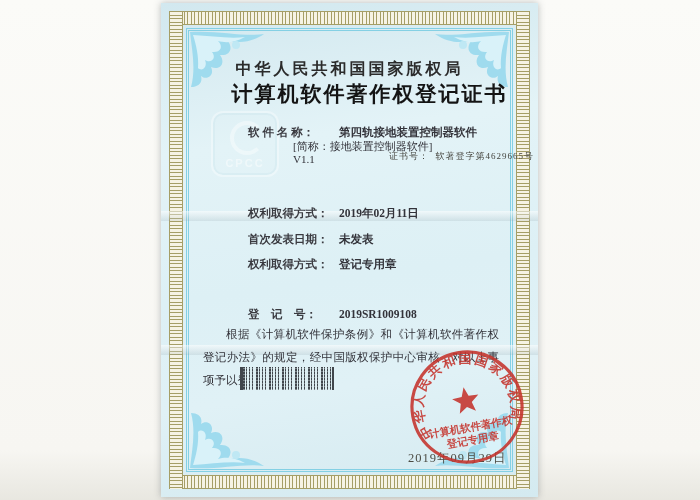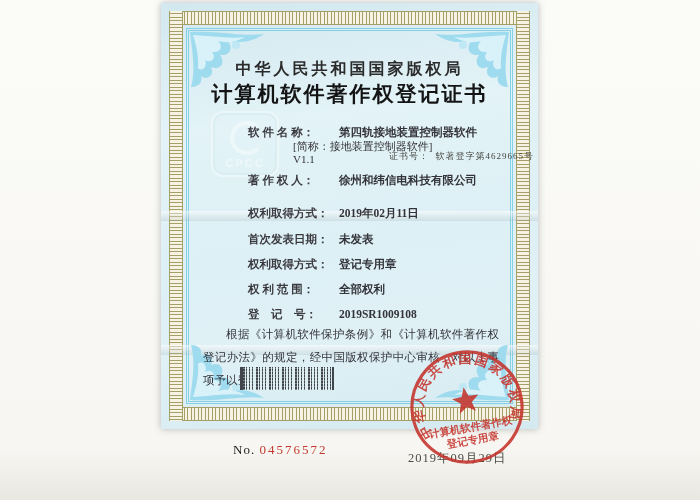--- a/index.html
+++ b/index.html
@@ -2,21 +2,21 @@
 <html><head>
 <meta charset="utf-8">
 <style>
   html,body{margin:0;padding:0;}
   body{
     width:700px;height:500px;position:relative;overflow:hidden;
     background:linear-gradient(180deg,#fbfbf8 0%,#f7f6f2 90%,#e8e7e0 100%);
     font-family:"Liberation Serif","DejaVu Serif",serif;
   }
   .paper{
-    position:absolute;left:161px;top:3px;width:377px;height:426px;
+    position:absolute;left:161px;top:3px;width:377px;height:494px;
     background:linear-gradient(172deg,#d2e8ef 0%,#e3f3f7 28%,#ddf0f5 55%,#e0f1f6 75%,#d4eaf0 100%);
     box-shadow:0 0 7px rgba(60,70,75,.35);
   }
   .crease{position:absolute;left:0;right:0;height:10px;pointer-events:none;
     background:linear-gradient(180deg,rgba(255,255,255,.55),rgba(120,140,148,.16));}
   
   .gk{position:absolute;background-color:#f6f3e4;}
   .gk.h{left:8px;right:8px;height:12px;border-top:1px solid #a59e66;border-bottom:1px solid #a59e66;
     background-image:repeating-linear-gradient(90deg,#f6f3e4 0 1px,#a59e66 1px 2px,#f6f3e4 2px 4px,#a59e66 4px 5px,#f6f3e4 5px 7px);}
   .gk.v{top:8px;bottom:8px;width:12px;border-left:1px solid #a59e66;border-right:1px solid #a59e66;
@@ -32,21 +32,21 @@
   .wm{position:absolute;left:50px;top:108px;width:64px;height:62px;border-radius:12px;
     border:2px solid rgba(255,255,255,.7);opacity:.5;
     box-shadow:inset 0 0 0 2px rgba(160,205,215,.25);}
   .wm .c{position:absolute;left:17px;top:8px;width:26px;height:26px;border-radius:50%;
     border:4px solid rgba(255,255,255,.8);border-right-color:transparent;}
   .wm .t{position:absolute;left:0;right:0;bottom:6px;text-align:center;font-size:11px;
     letter-spacing:2px;color:rgba(255,255,255,.9);font-family:"Liberation Sans",sans-serif;font-weight:bold;}
   .title1{position:absolute;left:0;width:100%;top:56px;text-align:center;
     font-size:16px;font-weight:bold;letter-spacing:3px;color:#2b2b2b;}
   .title2{position:absolute;left:0;width:100%;top:77px;text-align:center;
-    font-size:21px;font-weight:bold;letter-spacing:2px;color:#141414;}
+    font-size:21px;font-weight:bold;letter-spacing:2px;color:#141414;padding-left:20px;}
   .certno{position:absolute;left:228px;top:107px;font-size:9px;color:#44443e;letter-spacing:1px;margin-top:40px;}
   .row{position:absolute;left:44px;font-size:11.5px;color:#33333a;white-space:nowrap;}
   .row .lab{display:inline-block;width:88px;font-weight:bold;color:#3a3a40;margin-left:43px;}
   .row .val{font-weight:700;}
   .sub{position:absolute;left:132px;font-size:11px;color:#33333a;white-space:nowrap;}
   .statement{position:absolute;left:42px;top:320px;width:296px;font-size:11.5px;
     line-height:23px;color:#33333a;text-indent:2em;text-align:justify;}
   .barcode{position:absolute;left:79px;top:364px;width:89px;height:23px;
     border-left:3px solid #41464c;border-right:2px solid #41464c;
     background-image:
@@ -104,55 +104,46 @@
   <div class="title2">计算机软件著作权登记证书</div>
   <div class="certno"><span>证书号：</span>&nbsp;&nbsp;<span>软著登字第4629665号</span></div>
 
   <div class="row" style="top:122px">
     <span class="lab">软 件 名 称：</span>
     <span class="val">第四轨接地装置控制器软件</span>
   </div>
   <div class="sub" style="top:136px">[简称：接地装置控制器软件]</div>
   <div class="sub" style="top:150px">V1.1</div>
 
-  <div class="row" style="top:170px">
-    <span class="lab">著 作 权 人：</span>
-    <span class="val">徐州和纬信电科技有限公司</span>
-  </div>
 
   <div class="row" style="top:203px">
     <span class="lab">权利取得方式：</span>
     <span class="val">2019年02月11日</span>
   </div>
 
   <div class="row" style="top:229px">
     <span class="lab">首次发表日期：</span>
     <span class="val">未发表</span>
   </div>
 
   <div class="row" style="top:254px">
     <span class="lab">权利取得方式：</span>
     <span class="val">登记专用章</span>
   </div>
 
-  <div class="row" style="top:279px">
-    <span class="lab">权 利 范 围：</span>
-    <span class="val">全部权利</span>
-  </div>
 
   <div class="row" style="top:304px">
     <span class="lab">登　记　号：</span>
     <span class="val">2019SR1009108</span>
   </div>
 
   <div class="statement">根据《计算机软件保护条例》和《计算机软件著作权登记办法》的规定，经中国版权保护中心审核，对以上事项予以登记。</div>
 
   <div class="barcode"></div>
 
-  <div class="serial"><span>No.</span>&nbsp;<span class="num">04576572</span></div>
 
   <div class="issue-date">2019年09月29日</div>
 
   <div class="seal">
     <svg width="120" height="120" viewBox="0 0 120 120" xmlns="http://www.w3.org/2000/svg">
       <circle cx="60" cy="60" r="55" fill="none" stroke="#c5332c" stroke-width="3.2"></circle>
       <defs>
         <path id="ringPath" d="M 21.9,82 A 44,44 0 1 1 98.1,82"></path>
       </defs>
       <text font-size="13" font-weight="bold" letter-spacing="2.2" font-family="Liberation Sans, sans-serif">

